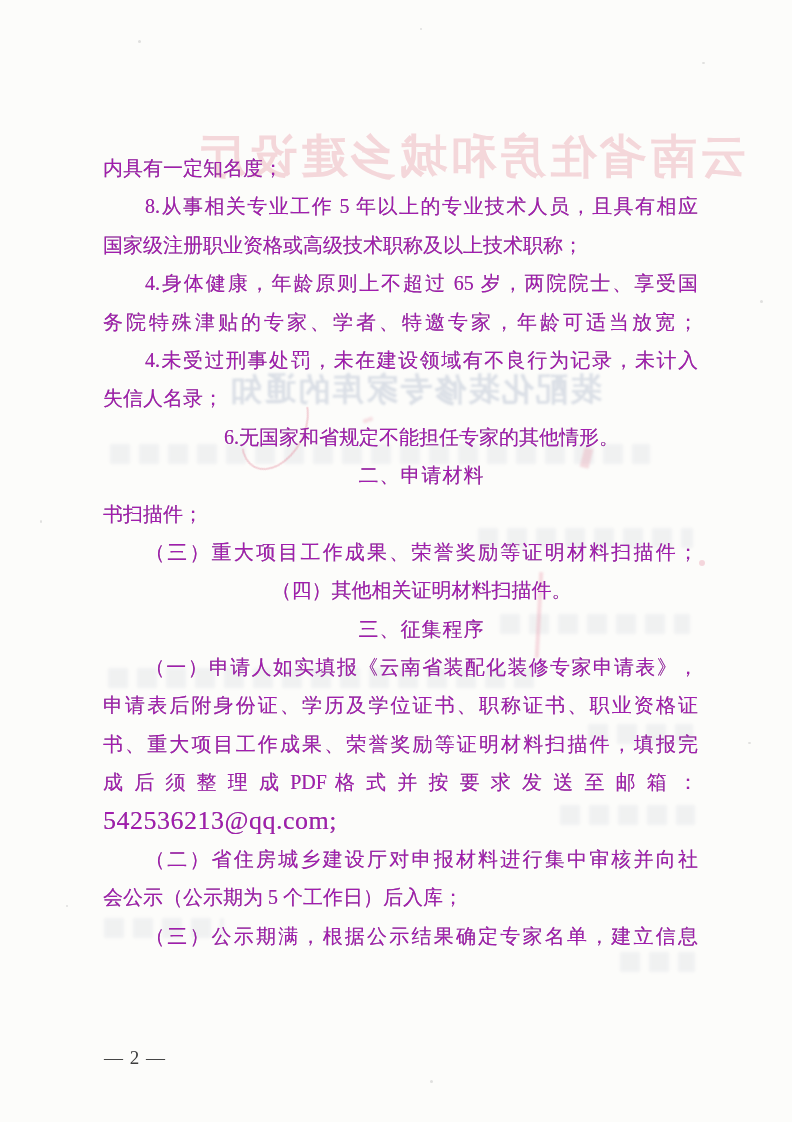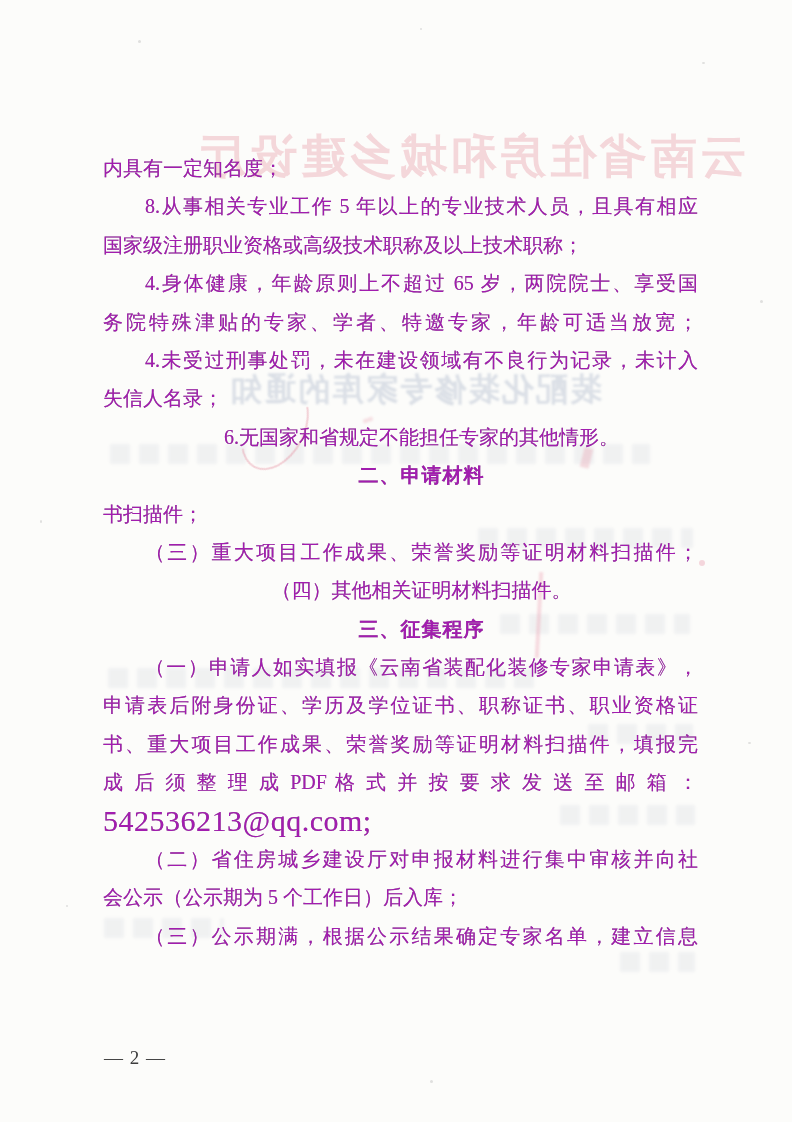--- a/index.html
+++ b/index.html
@@ -83,24 +83,24 @@
   }
   .line:not(.full){white-space:nowrap;}
   .line.indent{padding-left:42px;text-align:center;}
   .line.full{
     text-align:justify;
     text-align-last:justify;
     text-justify:inter-character;
   }
   .line.bold{
     font-family:"Liberation Sans","DejaVu Sans",sans-serif;
-    font-weight:700;letter-spacing:1px;
+    font-weight:400;letter-spacing:1px;
   }
   .line.serif{
-    font-size:30px;letter-spacing:.5px;
+    font-size:26px;letter-spacing:.5px;
   }
   .footer{
     position:absolute;left:104px;top:1046px;
     font-size:19px;color:#3c3c3c;line-height:24px;
     font-family:"Liberation Serif","DejaVu Serif",serif;
     letter-spacing:1px;
   }
 </style>
 </head>
 <body>

